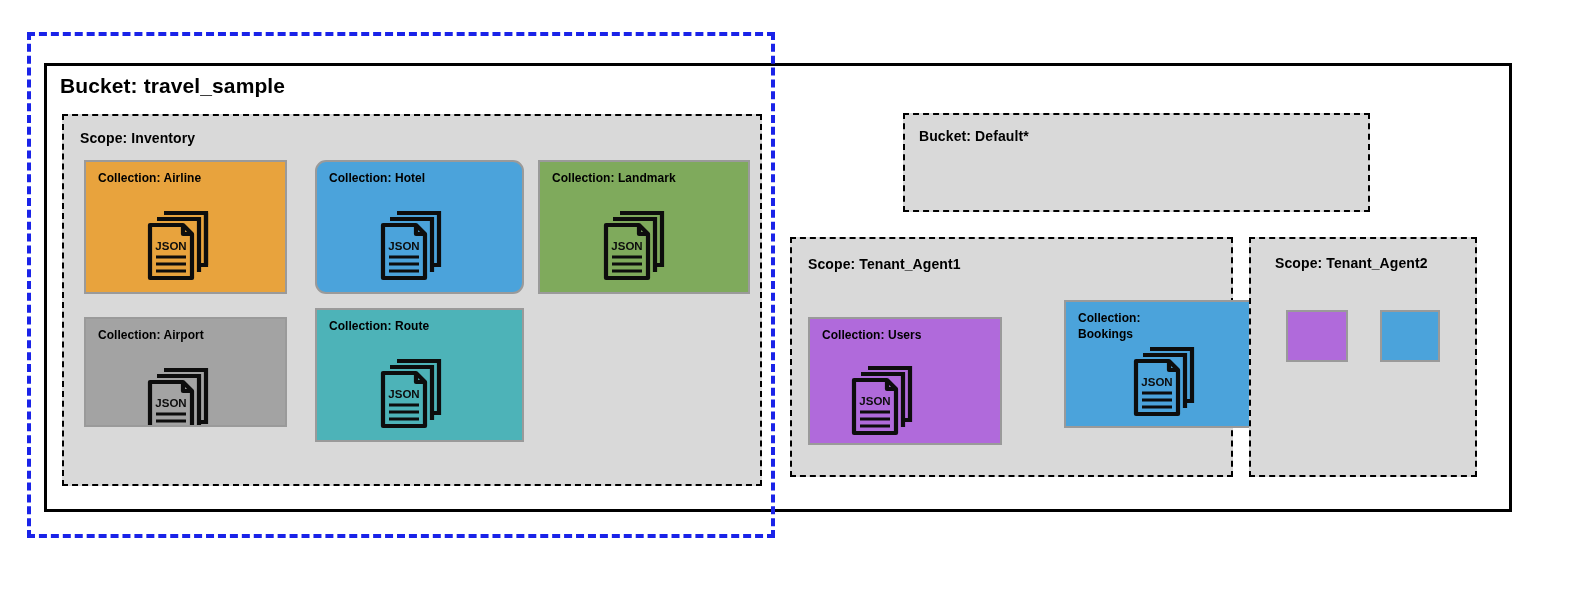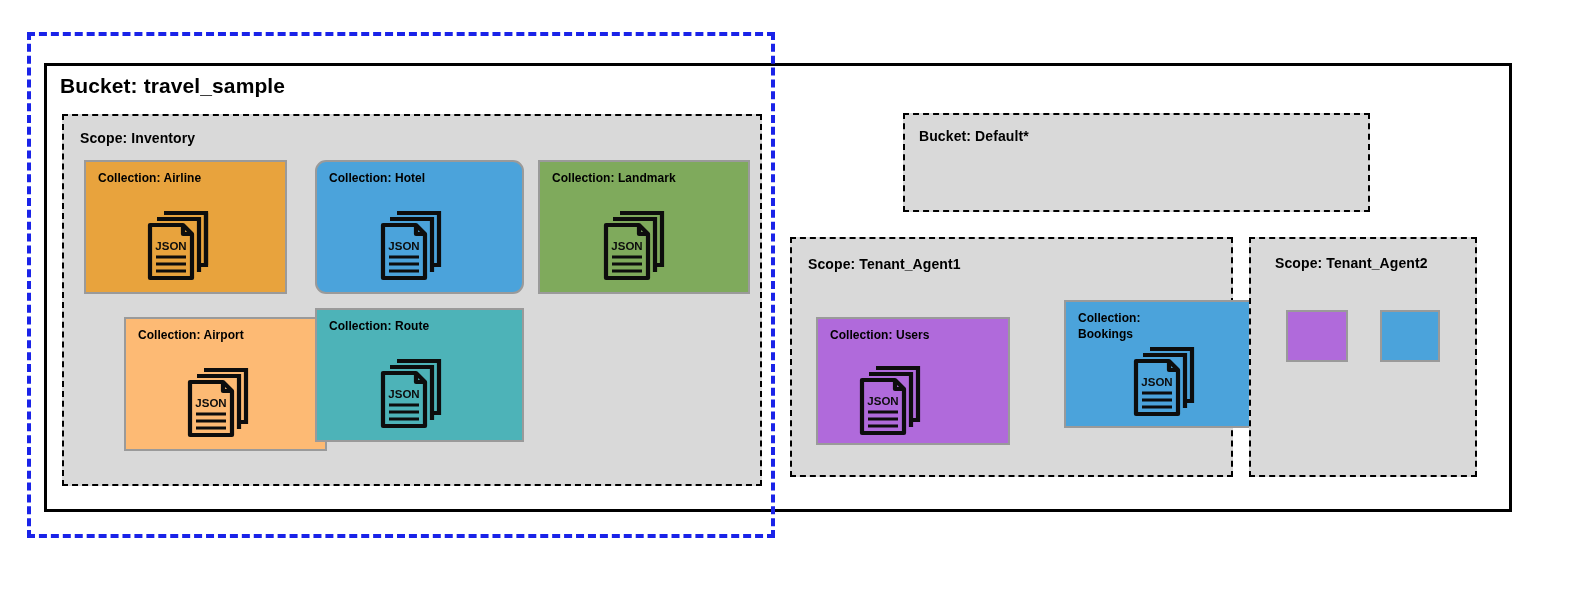--- a/index.html
+++ b/index.html
@@ -108,21 +108,21 @@
           <path d="M22 7 H64 V59 H58" stroke="#0d0d0d" stroke-width="4.2" fill="none"></path>
           <path d="M15 13 H57 V66" stroke="#0d0d0d" stroke-width="4.2" fill="none"></path>
           <path d="M8 19 H41 L50 28 V72 H8 Z" fill="none" stroke="#0d0d0d" stroke-width="4.2" stroke-linejoin="round"></path>
           <path d="M41 19 V28 H50" fill="none" stroke="#0d0d0d" stroke-width="4.2" stroke-linejoin="round"></path>
           <text x="29" y="44" font-family="'Liberation Sans',sans-serif" font-size="11.5" font-weight="bold" fill="#0d0d0d" text-anchor="middle">JSON</text>
           <path d="M14 51 H44 M14 58 H44 M14 65 H44" stroke="#0d0d0d" stroke-width="3.2"></path>
         </svg>
       </span>
     </div>
 
-    <div class="collection" style="left:20px;top:201px;width:203px;height:134px;background:#fdba74;margin-left:40px;">
+    <div class="collection" style="left:20px;top:201px;width:203px;height:110px;background:#a3a3a3;">
       <div class="c-title">Collection: Airport</div>
       <span class="json-icon" style="left:56px;top:44px;">
         <svg width="80" height="78" viewBox="0 0 80 78" fill="none">
           <path d="M22 7 H64 V59 H58" stroke="#0d0d0d" stroke-width="4.2" fill="none"></path>
           <path d="M15 13 H57 V66" stroke="#0d0d0d" stroke-width="4.2" fill="none"></path>
           <path d="M8 19 H41 L50 28 V72 H8 Z" fill="none" stroke="#0d0d0d" stroke-width="4.2" stroke-linejoin="round"></path>
           <path d="M41 19 V28 H50" fill="none" stroke="#0d0d0d" stroke-width="4.2" stroke-linejoin="round"></path>
           <text x="29" y="44" font-family="'Liberation Sans',sans-serif" font-size="11.5" font-weight="bold" fill="#0d0d0d" text-anchor="middle">JSON</text>
           <path d="M14 51 H44 M14 58 H44 M14 65 H44" stroke="#0d0d0d" stroke-width="3.2"></path>
         </svg>
@@ -144,21 +144,21 @@
     </div>
   </div>
 
   <div class="scope" id="scope-default">
     <div class="scope-title">Bucket: Default*</div>
   </div>
 
   <div class="scope" id="scope-tenant1">
     <div class="scope-title">Scope: Tenant_Agent1</div>
 
-    <div class="collection" style="left:24px;top:78px;width:194px;height:128px;background:#B06ADB;padding-left:17px;">
+    <div class="collection" style="left:16px;top:78px;width:194px;height:128px;background:#B06ADB;padding-left:17px;">
       <div class="c-title">Collection: Users</div>
       <span class="json-icon" style="left:36px;top:42px;">
         <svg width="80" height="78" viewBox="0 0 80 78" fill="none">
           <path d="M22 7 H64 V59 H58" stroke="#0d0d0d" stroke-width="4.2" fill="none"></path>
           <path d="M15 13 H57 V66" stroke="#0d0d0d" stroke-width="4.2" fill="none"></path>
           <path d="M8 19 H41 L50 28 V72 H8 Z" fill="none" stroke="#0d0d0d" stroke-width="4.2" stroke-linejoin="round"></path>
           <path d="M41 19 V28 H50" fill="none" stroke="#0d0d0d" stroke-width="4.2" stroke-linejoin="round"></path>
           <text x="29" y="44" font-family="'Liberation Sans',sans-serif" font-size="11.5" font-weight="bold" fill="#0d0d0d" text-anchor="middle">JSON</text>
           <path d="M14 51 H44 M14 58 H44 M14 65 H44" stroke="#0d0d0d" stroke-width="3.2"></path>
         </svg>

